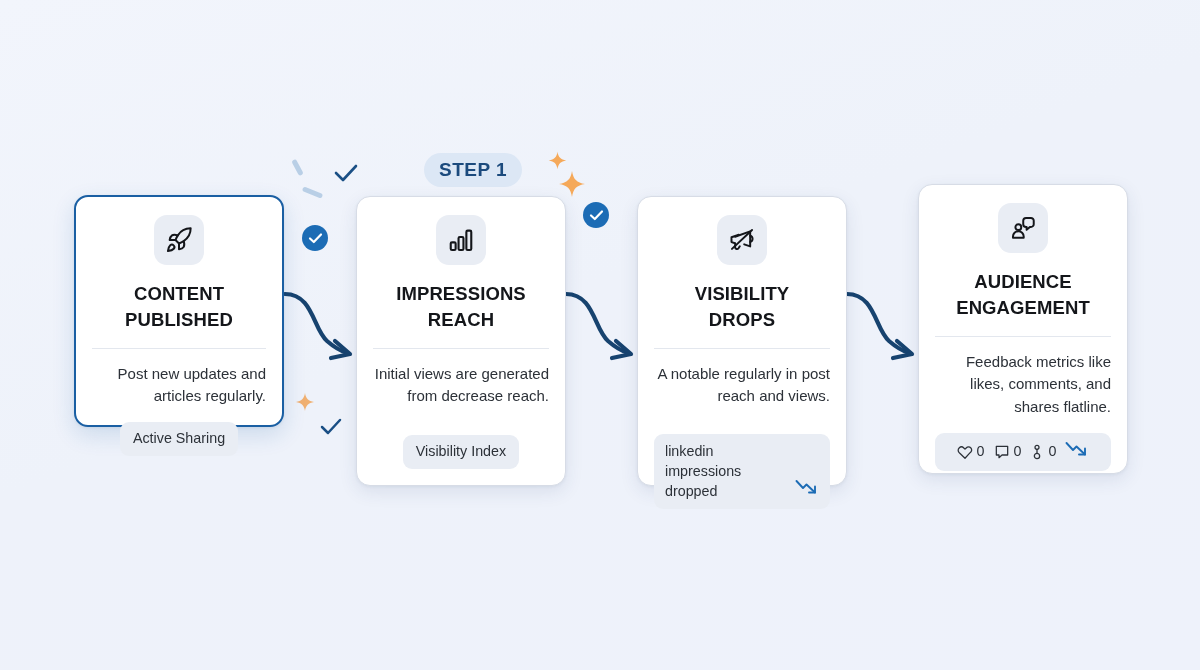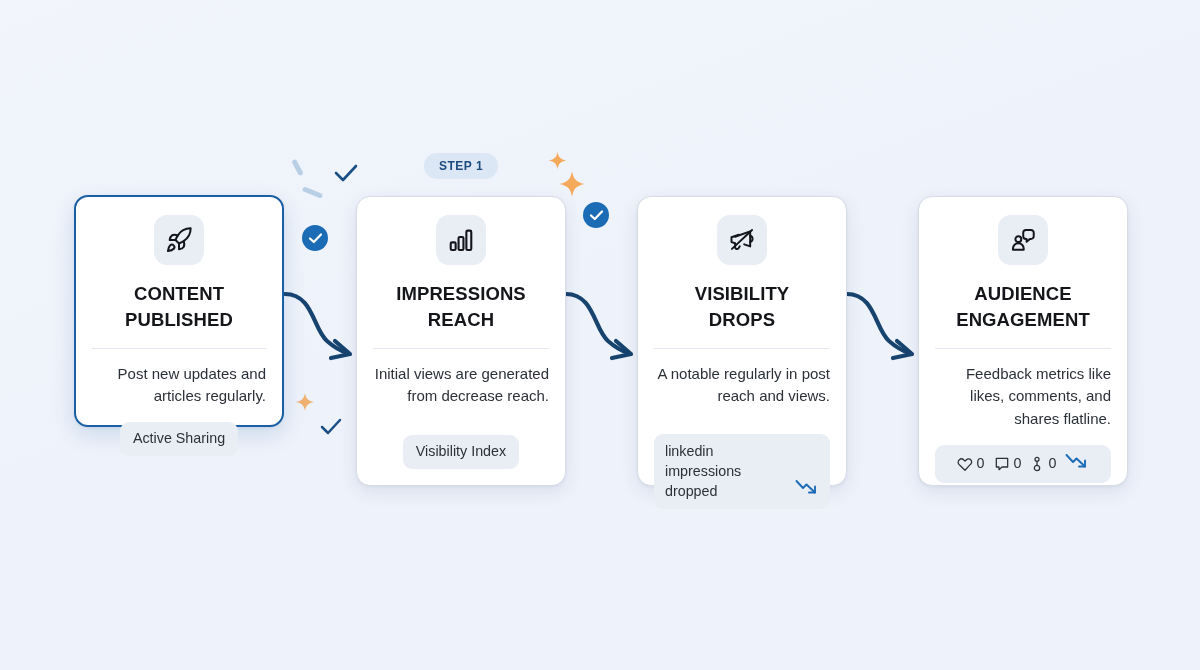--- a/index.html
+++ b/index.html
@@ -40,21 +40,21 @@
   }
   .card.active {
     border: 2.5px solid #1a5fa3;
     box-shadow: 0 8px 22px rgba(26, 95, 163, 0.16),
                 0 1px 3px rgba(36, 60, 110, 0.08);
   }
 
   #card-0 { left: 74px;  top: 195px; height: 232px; }
   #card-1 { left: 356px; top: 196px; height: 290px; }
   #card-2 { left: 637px; top: 196px; height: 290px; }
-  #card-3 { left: 918px; top: 196px; height: 290px; }
+  #card-3 { left: 918px; top: 184px; height: 290px; }
 
   
   .icon-tile {
     width: 50px;
     height: 50px;
     border-radius: 13px;
     background: #e9edf4;
     display: flex;
     align-items: center;
     justify-content: center;
@@ -133,21 +133,21 @@
   }
   .metric svg { display: block; }
 
   
   #step-badge {
     position: absolute;
     left: 424px;
     top: 153px;
     background: #dce7f5;
     color: #1b4a7d;
-    font-size: 12px;
+    font-size: 19px;
     font-weight: bold;
     letter-spacing: 0.5px;
     padding: 6px 15px;
     border-radius: 20px;
   }
 
   
   .deco { position: absolute; }
   .deco svg { display: block; }
 

